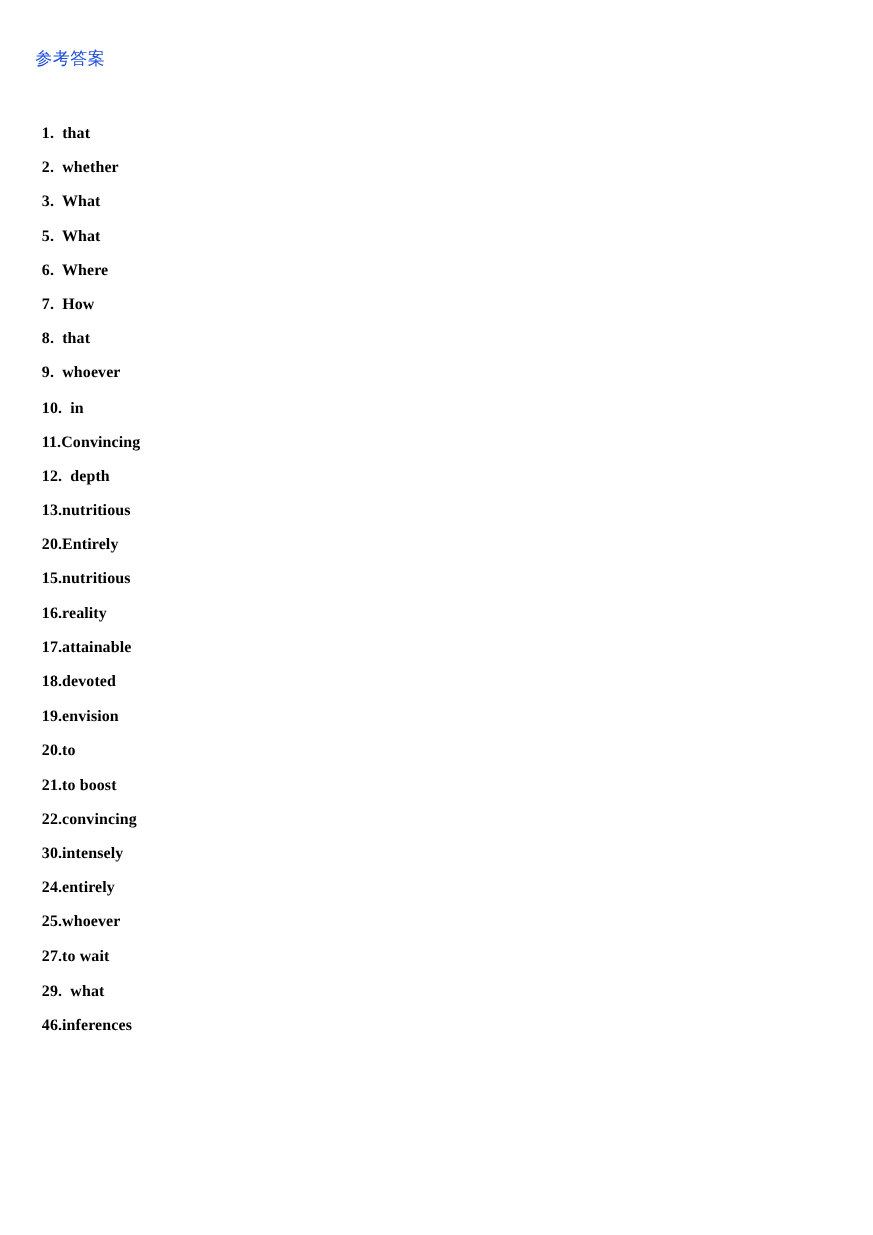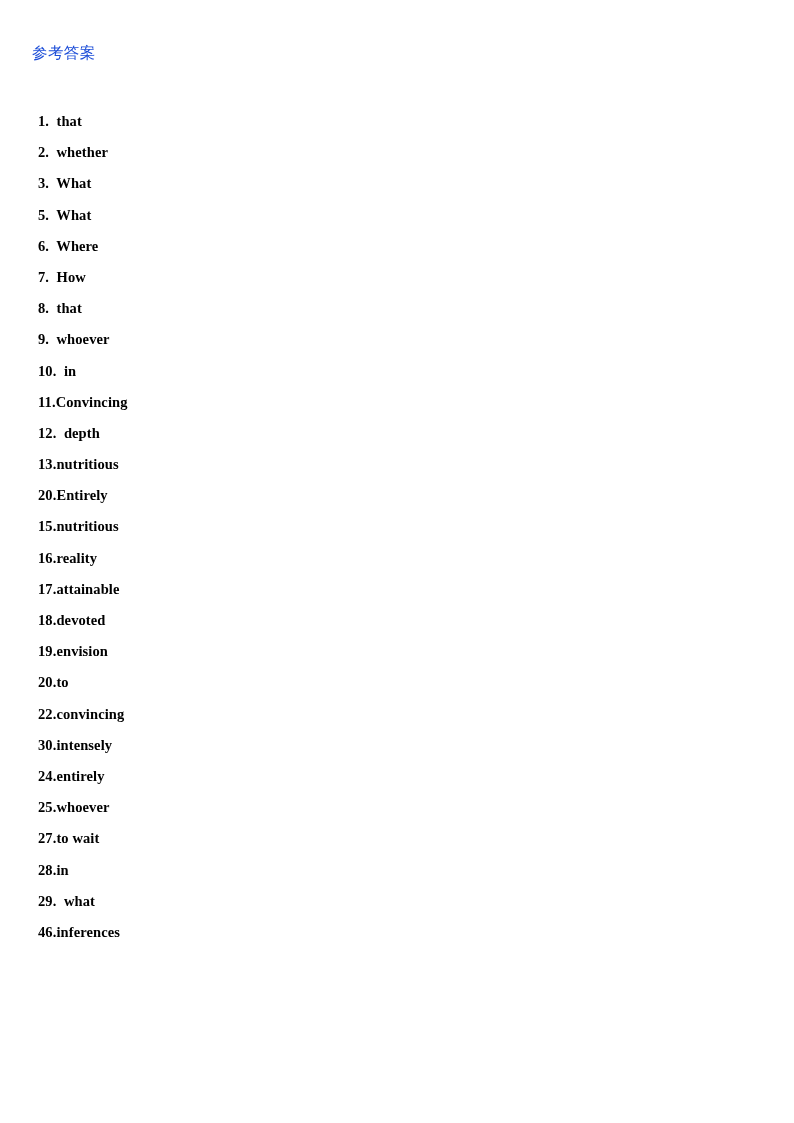--- a/index.html
+++ b/index.html
@@ -85,23 +85,23 @@
       <li class="answer-item"><span class="num">11.</span><span class="gap"></span><span class="ans">Convincing</span></li>
       <li class="answer-item"><span class="num">12.</span><span class="gap">  </span><span class="ans">depth</span></li>
       <li class="answer-item"><span class="num">13.</span><span class="gap"></span><span class="ans">nutritious</span></li>
       <li class="answer-item"><span class="num">20.</span><span class="gap"></span><span class="ans">Entirely</span></li>
       <li class="answer-item"><span class="num">15.</span><span class="gap"></span><span class="ans">nutritious</span></li>
       <li class="answer-item"><span class="num">16.</span><span class="gap"></span><span class="ans">reality</span></li>
       <li class="answer-item"><span class="num">17.</span><span class="gap"></span><span class="ans">attainable</span></li>
       <li class="answer-item"><span class="num">18.</span><span class="gap"></span><span class="ans">devoted</span></li>
       <li class="answer-item"><span class="num">19.</span><span class="gap"></span><span class="ans">envision</span></li>
       <li class="answer-item"><span class="num">20.</span><span class="gap"></span><span class="ans">to</span></li>
+      <li class="answer-item"><span class="num">21.</span><span class="gap"></span><span class="ans">to boost</span></li>
       <li class="answer-item"><span class="num">22.</span><span class="gap"></span><span class="ans">convincing</span></li>
       <li class="answer-item"><span class="num">30.</span><span class="gap"></span><span class="ans">intensely</span></li>
       <li class="answer-item"><span class="num">24.</span><span class="gap"></span><span class="ans">entirely</span></li>
       <li class="answer-item"><span class="num">25.</span><span class="gap"></span><span class="ans">whoever</span></li>
       <li class="answer-item"><span class="num">27.</span><span class="gap"></span><span class="ans">to wait</span></li>
-      <li class="answer-item"><span class="num">28.</span><span class="gap"></span><span class="ans">in</span></li>
       <li class="answer-item"><span class="num">29.</span><span class="gap">  </span><span class="ans">what</span></li>
       <li class="answer-item"><span class="num">46.</span><span class="gap"></span><span class="ans">inferences</span></li>
     </ol>
 
 </div>
 
 </body></html>

